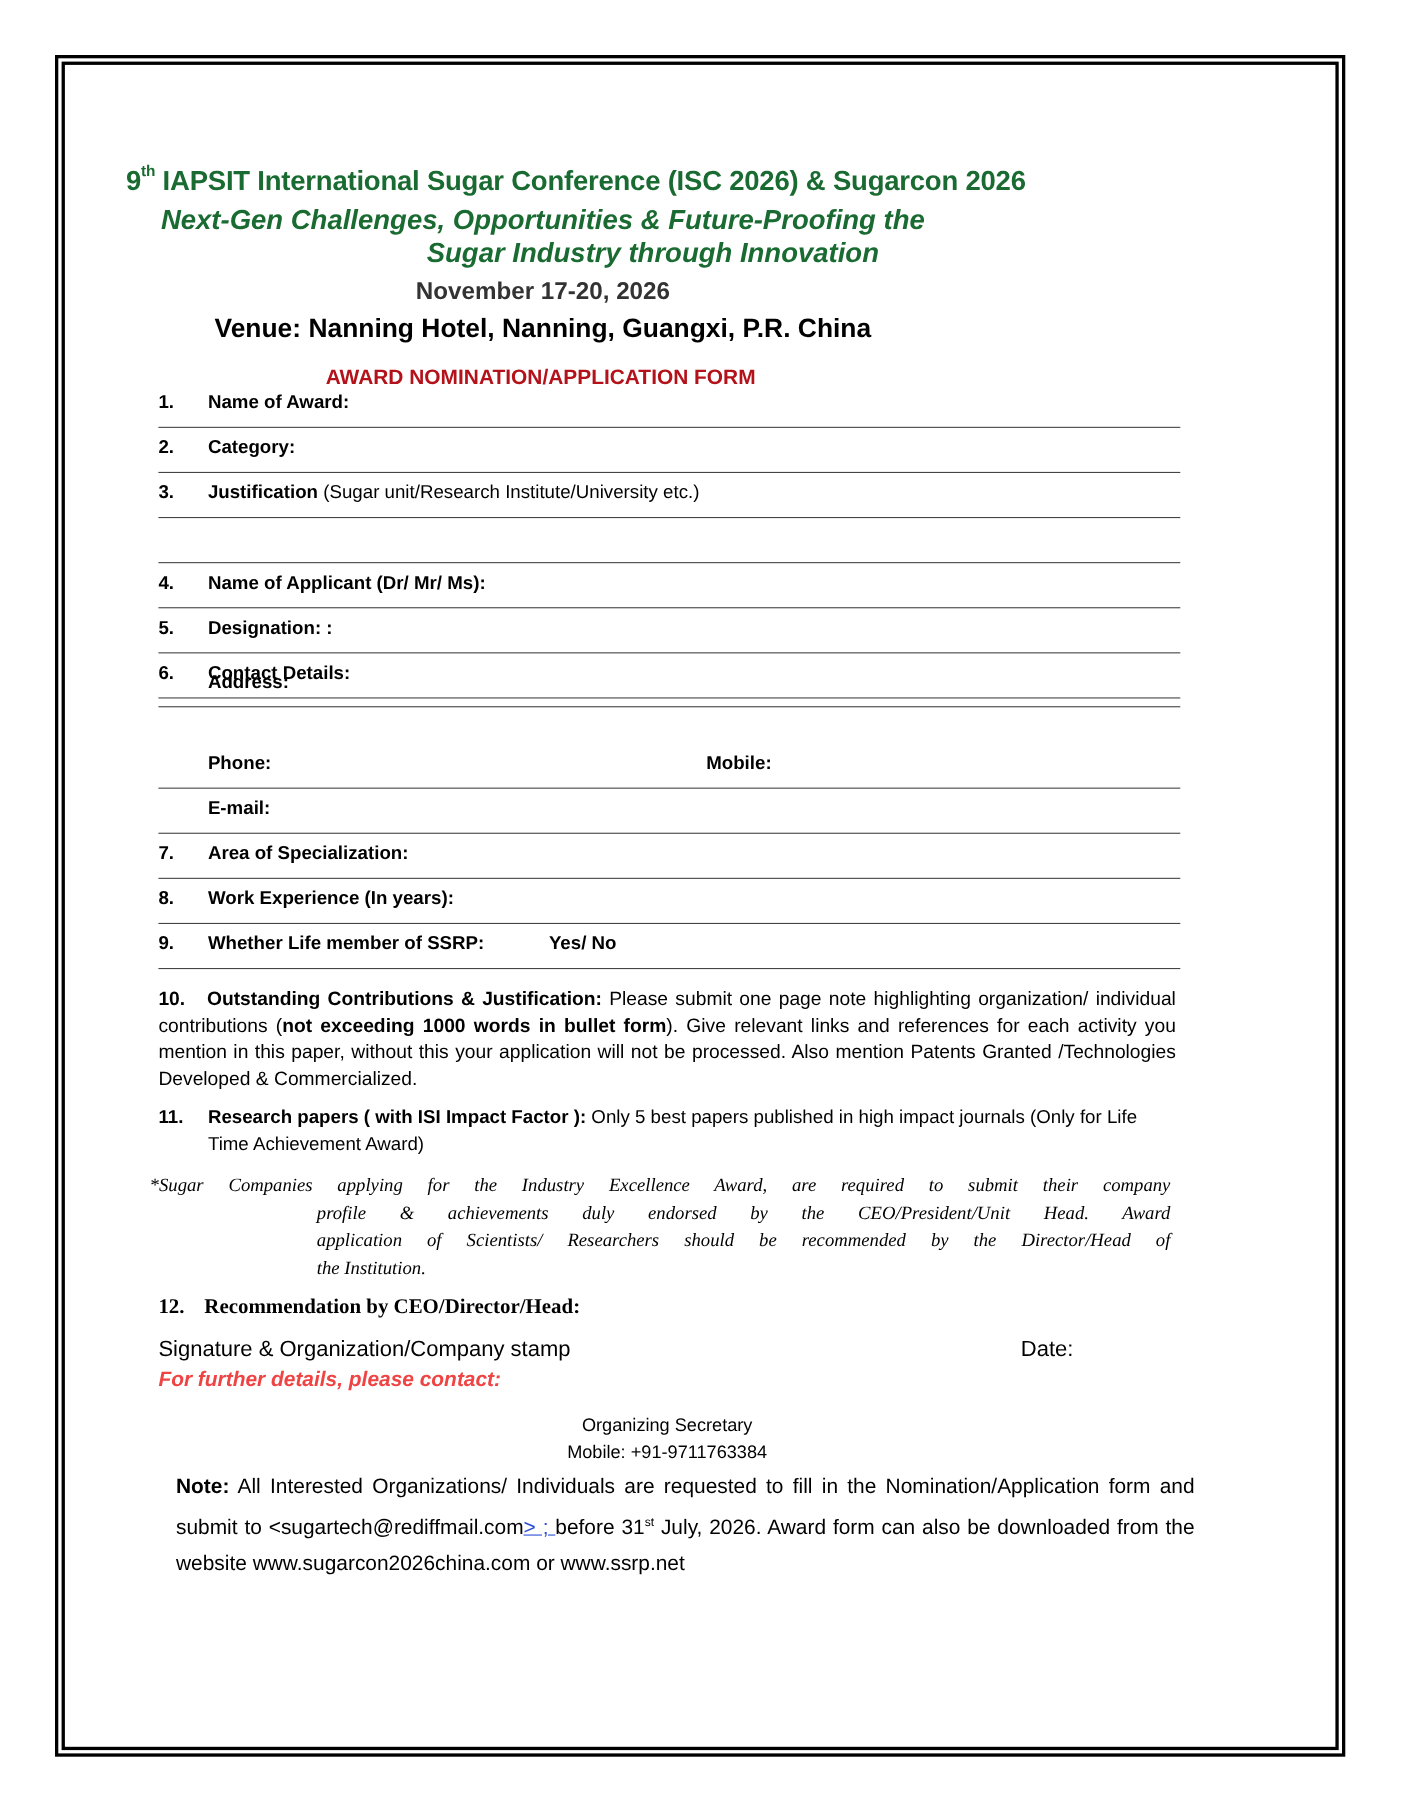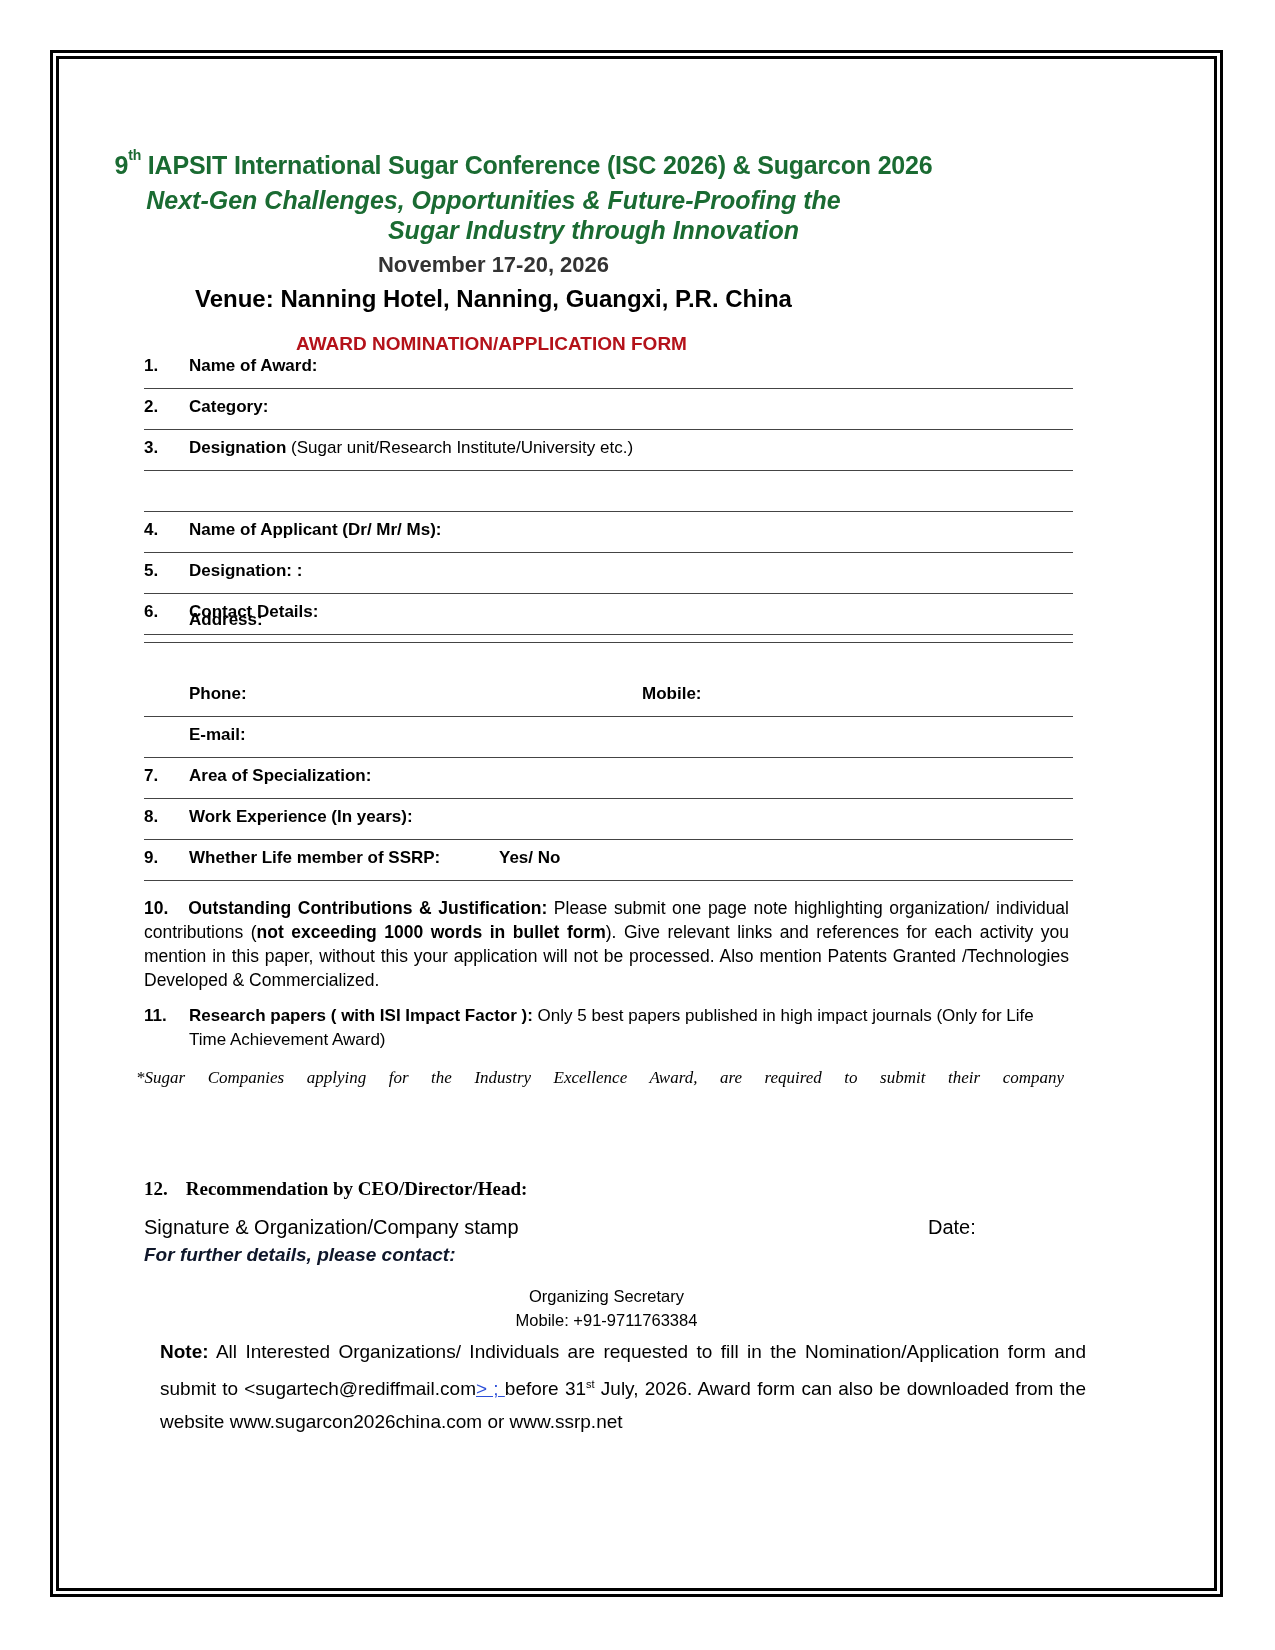--- a/index.html
+++ b/index.html
@@ -29,21 +29,21 @@
     .p11 .num { position: absolute; left: 0; top: 0; font-weight: bold; }
     .p11 .txt { position: absolute; left: 45px; top: 0; width: 884px; }
     .note-italic { position: absolute; left: 136px; width: 928px; font-family: "Liberation Serif", serif; font-style: italic; font-size: 17px; line-height: 25px; text-align: justify; }
     .note-italic .l1 { display: block; text-align-last: justify; }
     .note-italic .rest { display: block; padding-left: 152px; }
     .note-italic .rest .j { display: block; text-align-last: justify; }
     .rec { position: absolute; left: 144px; top: 1178px; font-family: "Liberation Serif", serif; font-weight: bold; font-size: 19px; }
     .rec .lbl { margin-left: 18px; }
     .sig { position: absolute; left: 144px; top: 1216px; font-size: 20px; }
     .datefield { position: absolute; left: 928px; top: 1216px; font-size: 20px; }
-    .contact { position: absolute; left: 144px; top: 1244px; font-size: 19px; color: #0f172a; font-style: italic; font-weight: bold; }
+    .contact { position: absolute; left: 144px; top: 1244px; font-size: 19px; color: #ef4444; font-style: italic; font-weight: bold; }
     .center { position: absolute; left: 0; width: 1213px; text-align: center; font-size: 16.5px; }
     .note { position: absolute; left: 160px; top: 1335px; width: 926px; font-size: 19px; line-height: 33px; text-align: justify; }
     .note .link { color: #2b4fd8; text-decoration: underline; }
     .note sup { font-size: 11px; }
   </style>
 </head>
 <body>
 
 <div class="frame-outer"></div>
 <div class="frame-inner"></div>
@@ -58,21 +58,21 @@
 <div class="row" style="top:348px;">
   <span class="num">1.</span>
   <span class="lbl">Name of Award:</span>
 </div>
 <div class="row" style="top:389px;">
   <span class="num">2.</span>
   <span class="lbl">Category:</span>
 </div>
 <div class="row" style="top:430px;">
   <span class="num">3.</span>
-  <span class="lbl"><span>Designation</span><span class="norm"> (Sugar unit/Research Institute/University etc.)</span></span>
+  <span class="lbl"><span>Justification</span><span class="norm"> (Sugar unit/Research Institute/University etc.)</span></span>
 </div>
 <div class="row" style="top:471px;"></div>
 <div class="row" style="top:512px;">
   <span class="num">4.</span>
   <span class="lbl">Name  of Applicant (Dr/ Mr/  Ms):</span>
 </div>
 <div class="row" style="top:553px;">
   <span class="num">5.</span>
   <span class="lbl">Designation: :</span>
 </div>
@@ -106,20 +106,25 @@
 
 <div class="para" style="top:896px;"><b>10.</b>&nbsp;&nbsp;&nbsp;<b>Outstanding Contributions &amp; Justification:</b><span>  Please submit one page note highlighting organization/ individual contributions (</span><b>not exceeding 1000 words in bullet form</b><span>). Give relevant links and references for each activity you mention in this paper, without this your application will not be processed. Also mention Patents Granted /Technologies Developed &amp; Commercialized.</span></div>
 
 <div class="p11" style="top:1004px;">
   <span class="num">11.</span>
   <span class="txt"><b>Research papers ( with ISI Impact Factor ):</b><span> Only 5 best papers published in high impact journals (Only for Life Time Achievement Award)</span></span>
 </div>
 
 <div class="note-italic" style="top:1065px;">
   <span class="l1">*Sugar Companies applying for the Industry Excellence Award, are required to submit their company</span>
+  <span class="rest">
+    <span class="j">profile &amp; achievements duly endorsed by the CEO/President/Unit Head. Award</span>
+    <span class="j">application of Scientists/ Researchers should be recommended by the  Director/Head of</span>
+    <span>the Institution.</span>
+  </span>
 </div>
 
 <div class="rec"><span>12.</span><span class="lbl">Recommendation by CEO/Director/Head:</span></div>
 
 <div class="sig">Signature &amp; Organization/Company stamp</div>
 <div class="datefield">Date:</div>
 
 <div class="contact">For further details, please contact:</div>
 <div class="center" style="top:1287px;">Organizing Secretary</div>
 <div class="center" style="top:1311px;">Mobile: +91-9711763384</div>

